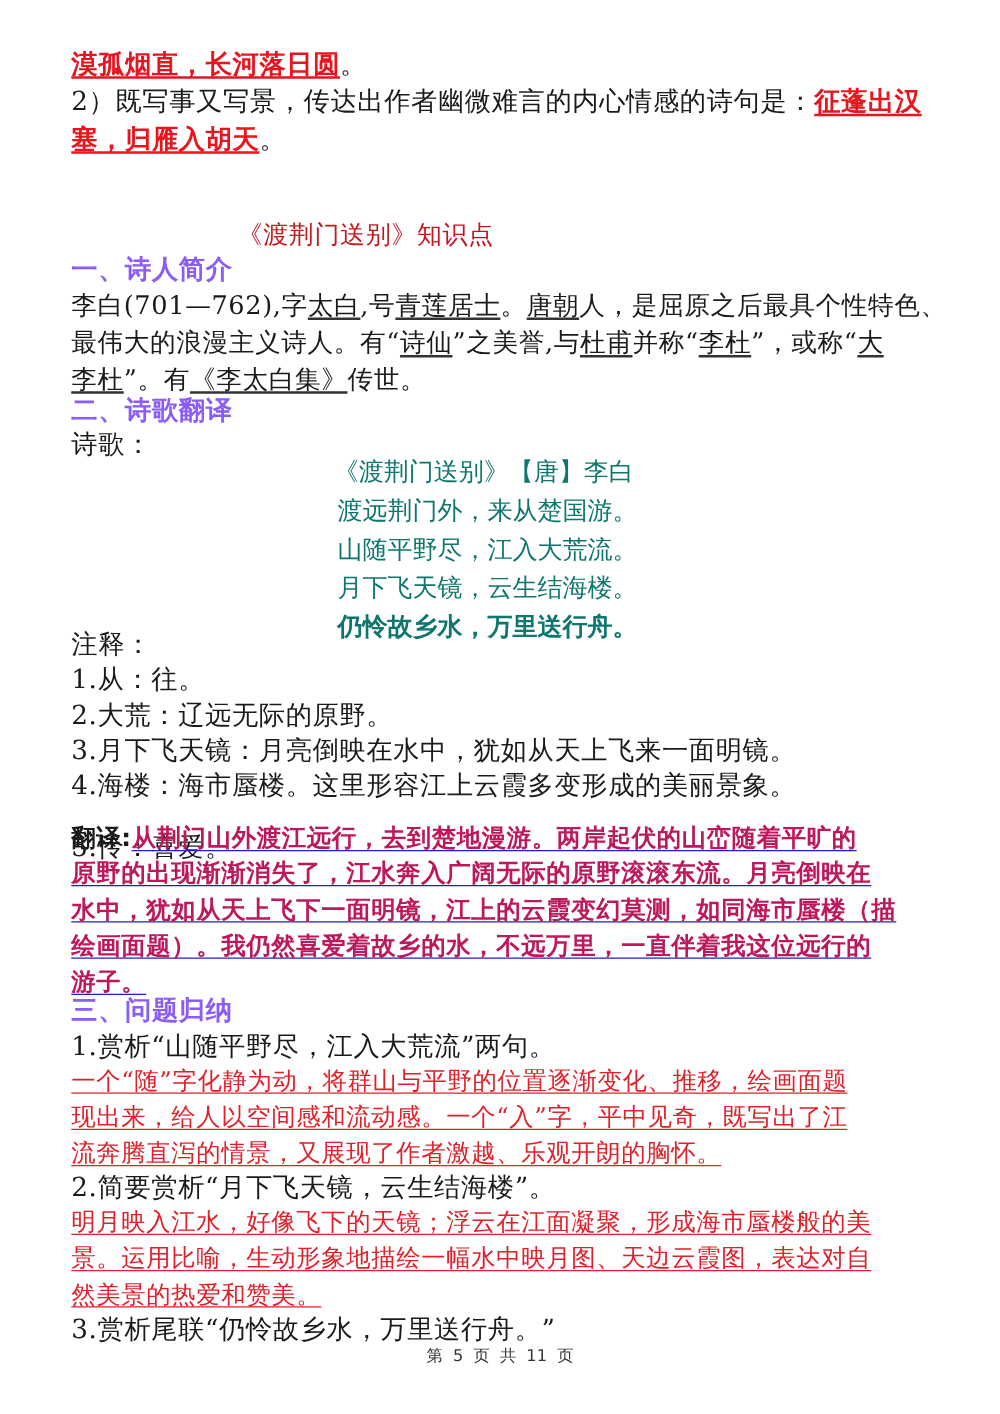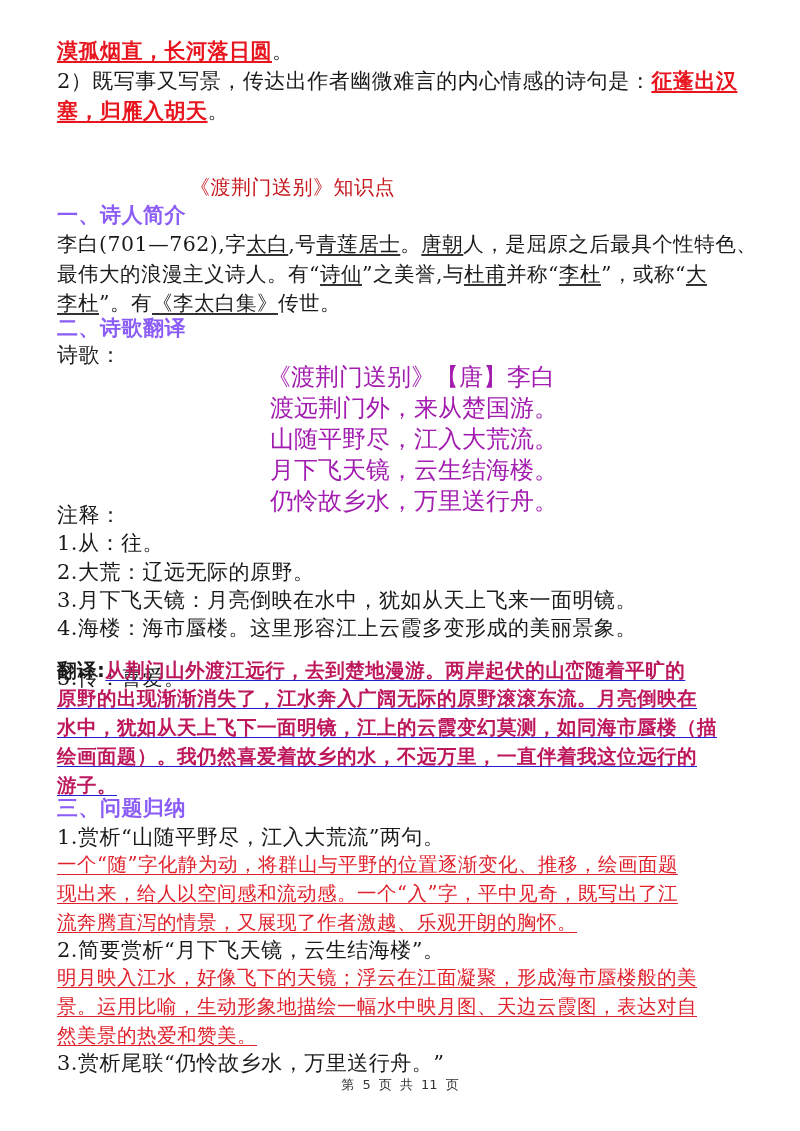--- a/index.html
+++ b/index.html
@@ -4,21 +4,21 @@
 <style>
   html, body { margin: 0; padding: 0; background: #ffffff; }
   body { width: 800px; height: 1131px; position: relative; overflow: hidden;
          font-family: "DejaVu Serif", "Liberation Serif", serif; color: #1a1a1a; }
   .page { position: absolute; left: 57px; top: 0; width: 690px; }
   .line { position: absolute; left: 0; white-space: nowrap; font-size: 21px; line-height: 30px; letter-spacing: 0.5px; }
   .red-bold { color: #e8141e; font-weight: bold; text-decoration: underline; text-decoration-color: #e8141e; text-underline-offset: 3px; }
   .heading-red { color: #8b5cf6; font-weight: bold; font-family: "DejaVu Sans", "Liberation Sans", sans-serif; font-size: 21px; }
   .title-red { color: #c4161c; font-size: 20px; }
   .ul { text-decoration: underline; text-decoration-color: #333; text-underline-offset: 3px; }
-  .poem { position: absolute; left: 213px; color: #a21caf; font-size: 24px; line-height: 31.5px; white-space: nowrap; }
+  .poem { position: absolute; left: 213px; color: #0f766e; font-size: 20px; line-height: 31.5px; white-space: nowrap; }
   .blue-ul { color: #be185d; font-weight: bold; text-decoration: underline; text-decoration-color: #1f1fd0; text-underline-offset: 3px; font-size: 19.5px; }
   .redk-ul { color: #e0202a; text-decoration: underline; text-decoration-color: #e0202a; text-underline-offset: 3px; font-size: 19.5px; }
   .footer { position: absolute; top: 1076px; left: 0; width: 800px; text-align: center; font-size: 13px; color: #333;
             font-family: "DejaVu Sans", "Liberation Sans", sans-serif; word-spacing: 4px; }
 </style>
 </head>
 <body>
 
 <div class="page">
 
@@ -45,21 +45,21 @@
     <span class="ul">李杜</span><span>”。有</span><span class="ul">《李太白集》</span><span>传世。</span>
   </div>
 
   <div class="line heading-red" style="top:313px;">二、诗歌翻译</div>
   <div class="line" style="top:340px;">诗歌：</div>
 
   <div class="poem" style="top:362px; left:210px;">《渡荆门送别》【唐】李白</div>
   <div class="poem" style="top:393px;">渡远荆门外，来从楚国游。</div>
   <div class="poem" style="top:424px;">山随平野尽，江入大荒流。</div>
   <div class="poem" style="top:455px;">月下飞天镜，云生结海楼。</div>
-  <div class="poem" style="top:486px;">仍怜故乡水，万里送行舟。</div>
+  <div class="poem" style="top:486px;font-weight:bold;">仍怜故乡水，万里送行舟。</div>
 
   <div class="line" style="top:500px;">注释：</div>
   <div class="line" style="top:528px;">1.从：往。</div>
   <div class="line" style="top:557px;">2.大荒：辽远无际的原野。</div>
   <div class="line" style="top:585px;">3.月下飞天镜：月亮倒映在水中，犹如从天上飞来一面明镜。</div>
   <div class="line" style="top:613px;">4.海楼：海市蜃楼。这里形容江上云霞多变形成的美丽景象。</div>
   <div class="line" style="top:641px;margin-top:22px;">5.怜：喜爱。</div>
 
   <div class="line" style="top:655px;">
     <span style="font-weight:bold; font-family:'DejaVu Sans','Liberation Sans',sans-serif; font-size:19.5px;">翻译:</span><span class="blue-ul">从荆门山外渡江远行，去到楚地漫游。两岸起伏的山峦随着平旷的</span>

